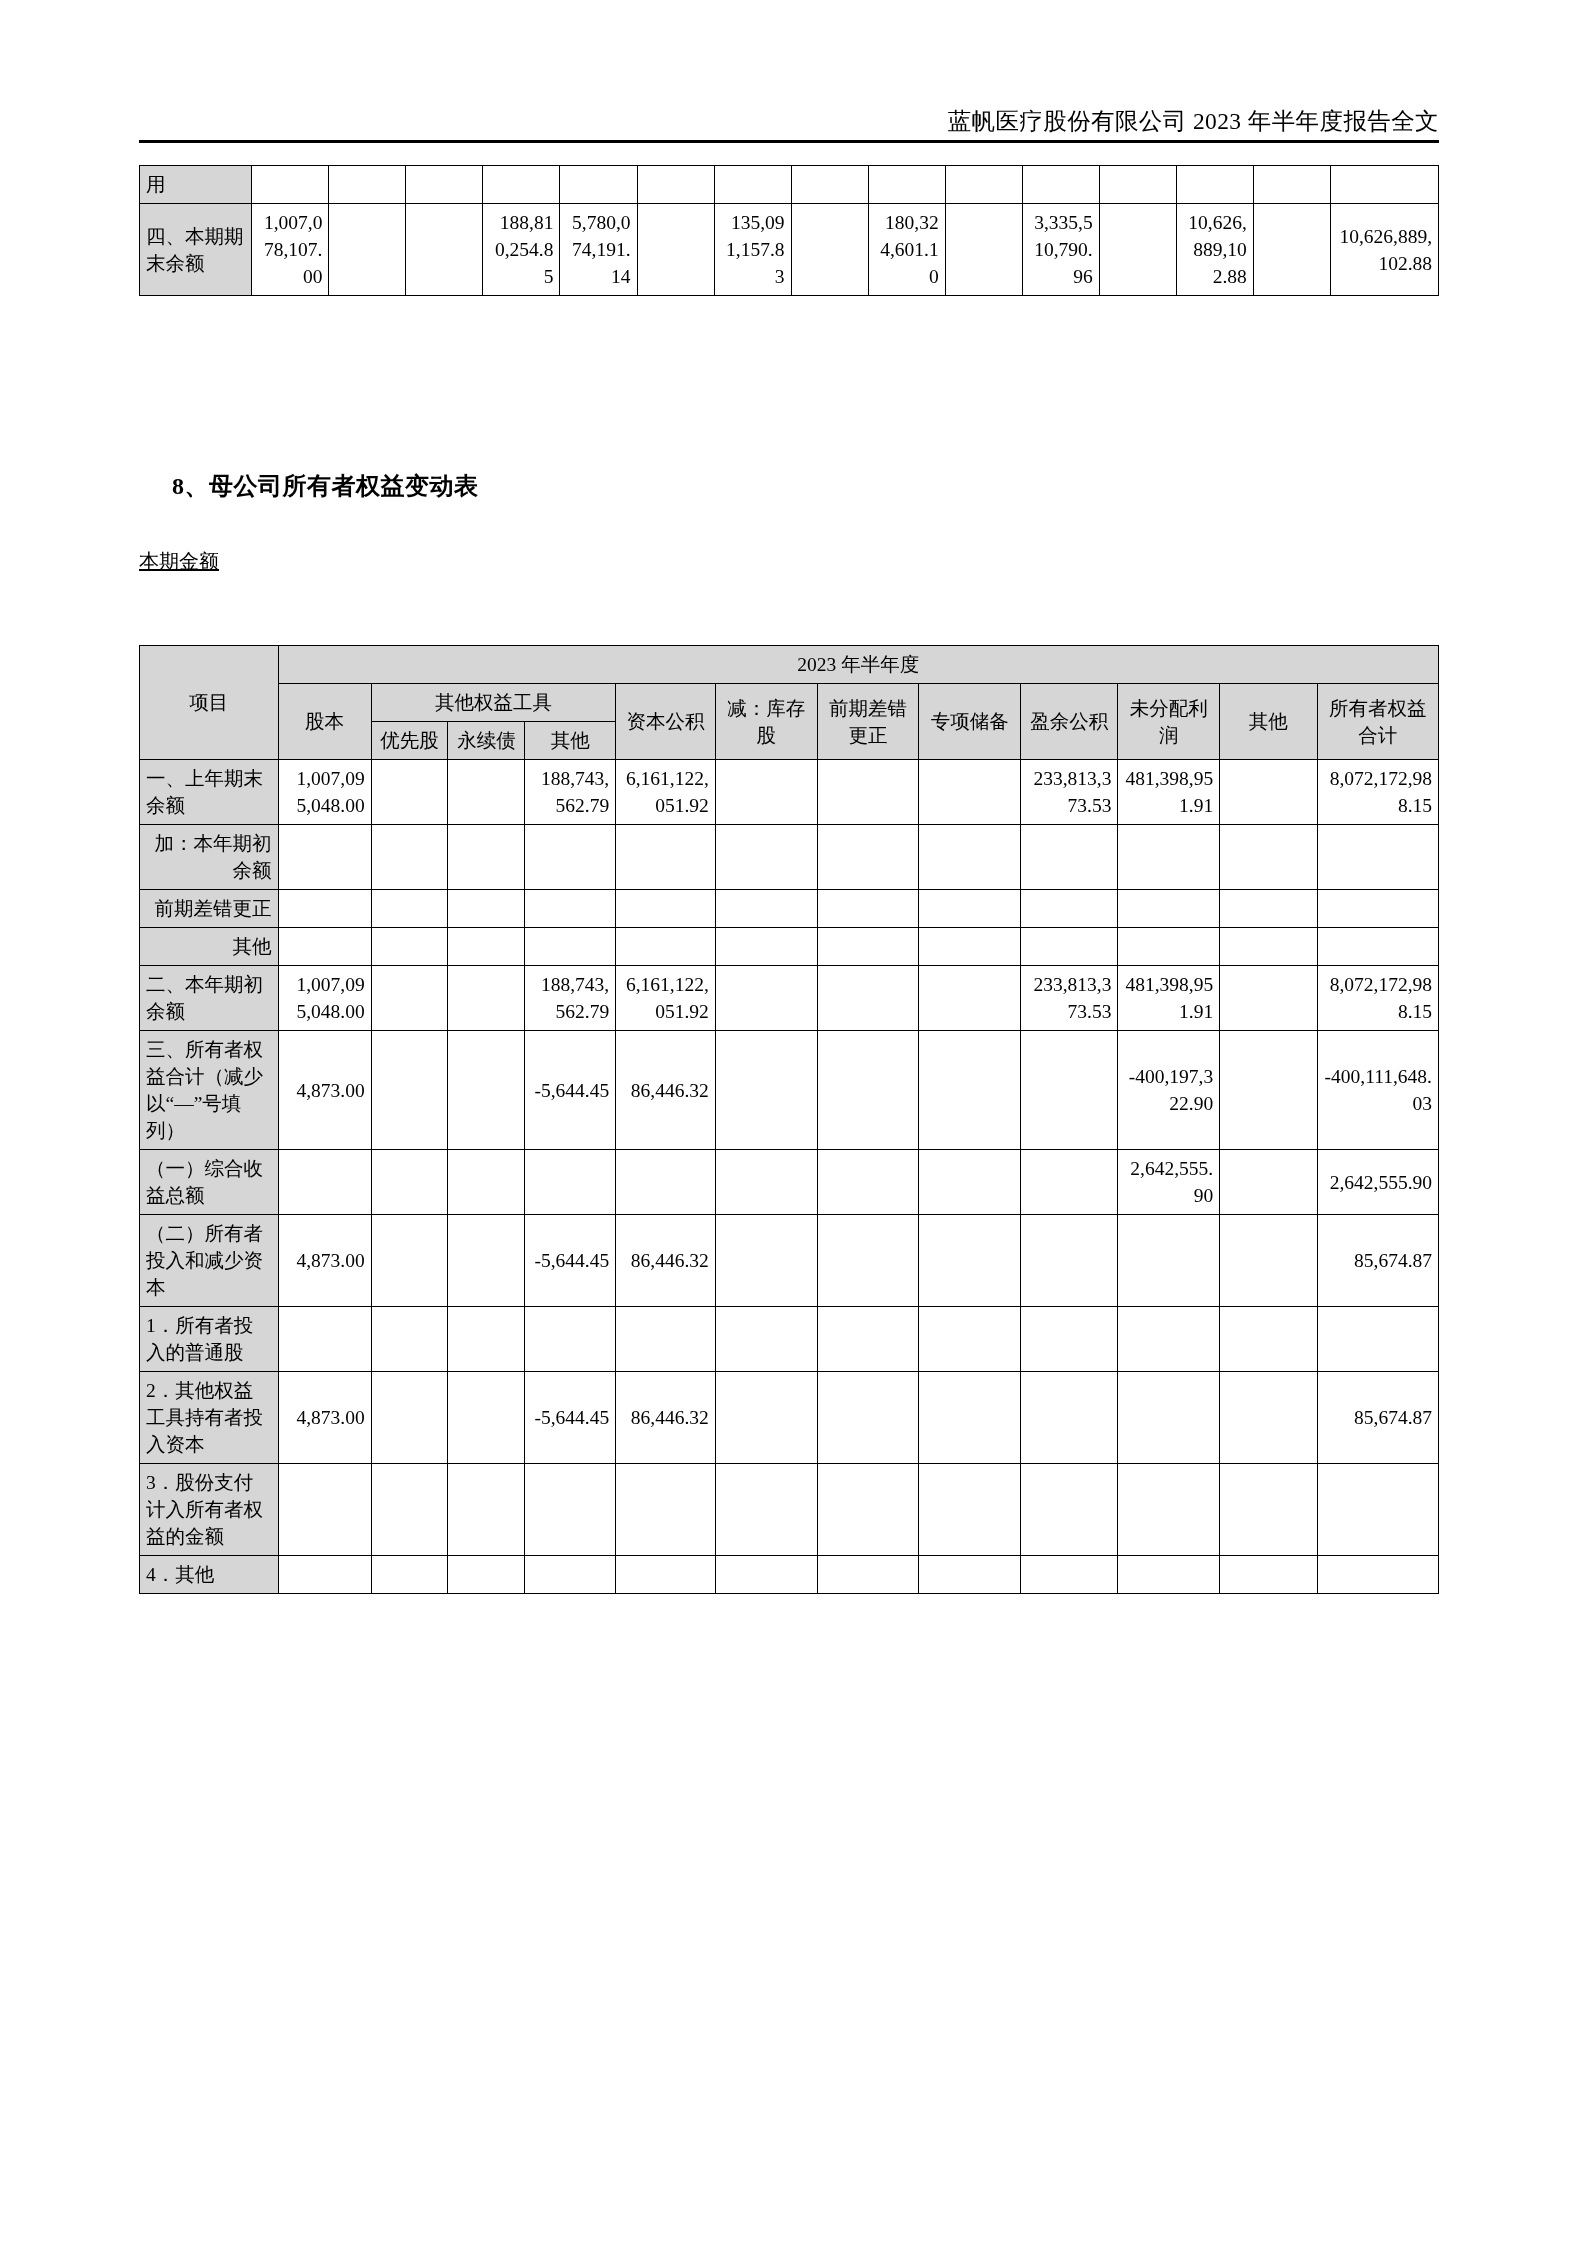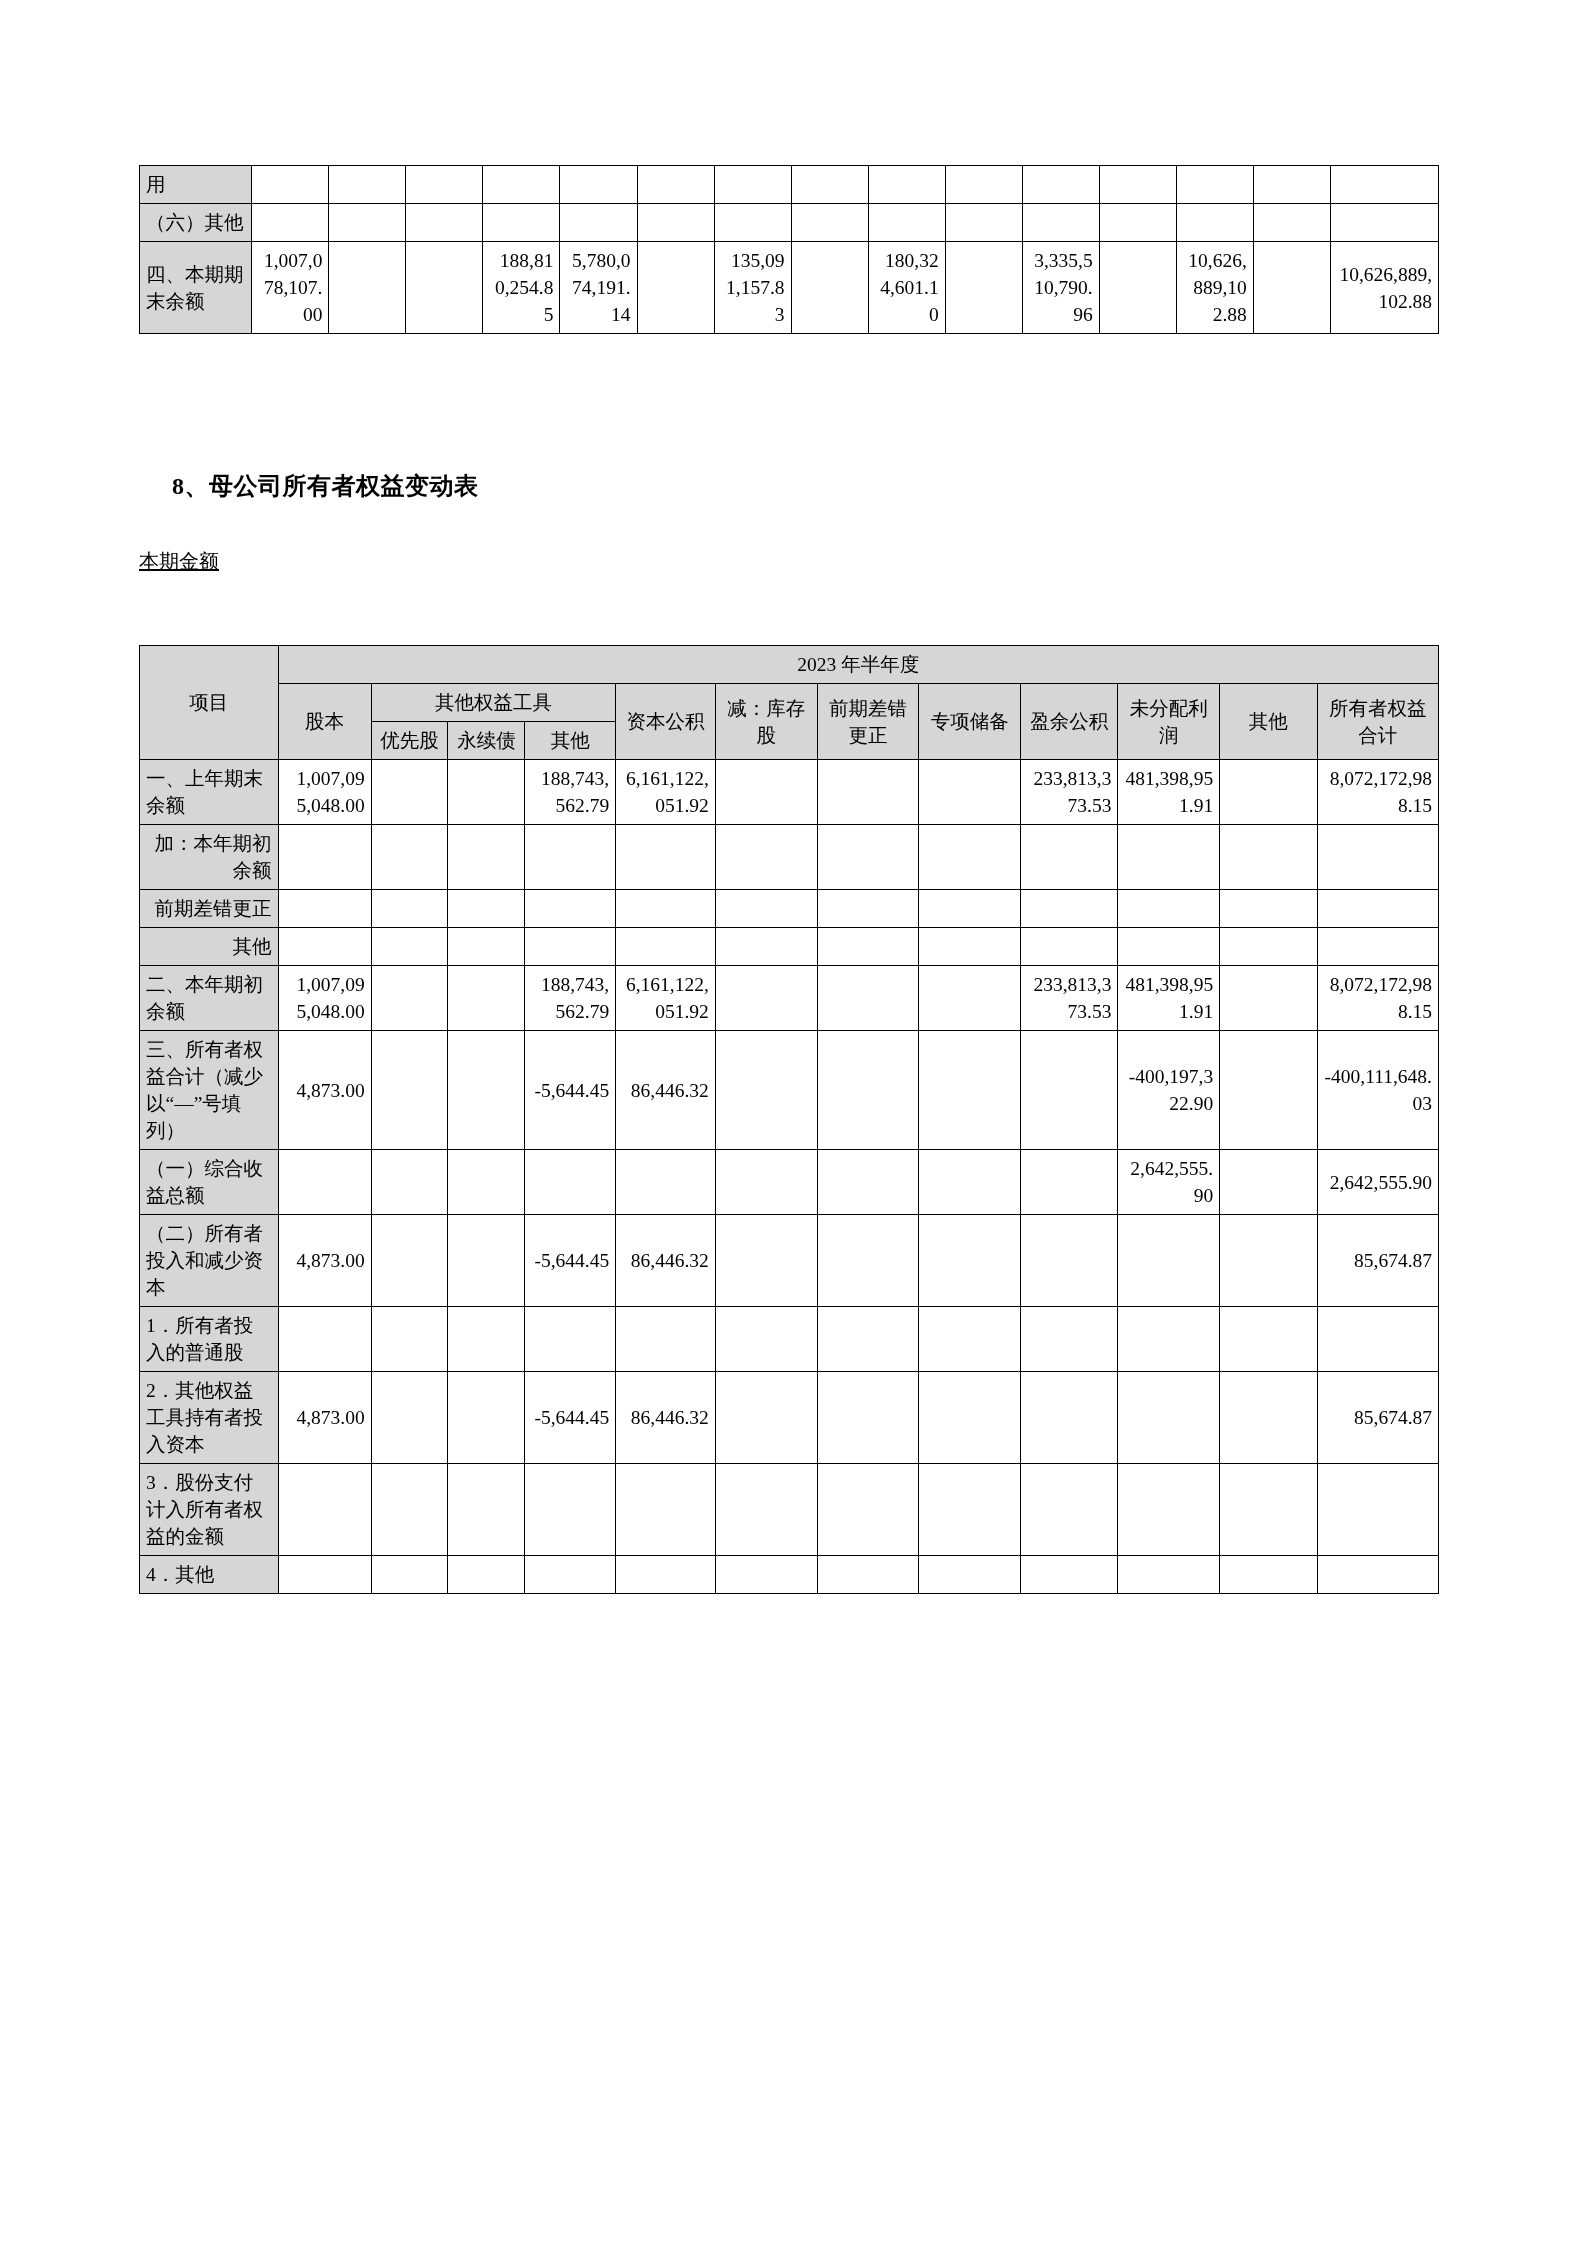--- a/index.html
+++ b/index.html
@@ -125,20 +125,24 @@
     width: 1300px;
     text-align: right;
     font-size: 21px;
   }
 </style>
 </head>
 <body>
 
 <div class="page">
 
+  <div class="header-area">
+    <div class="header-text">蓝帆医疗股份有限公司 2023 年半年度报告全文</div>
+    <div class="header-rule"></div>
+  </div>
 
   <div class="table-top">
     <table class="fin">
       <colgroup>
         <col style="width:105px">
         <col style="width:72px">
           <col style="width:72px">
           <col style="width:72px">
         <col style="width:72px">
           <col style="width:72px">
@@ -149,38 +153,20 @@
         <col style="width:72px">
           <col style="width:72px">
           <col style="width:72px">
         <col style="width:72px">
           <col style="width:72px">
           <col style="width:101px">
       </colgroup>
       <tbody>
           <tr>
             <td class="rowlabel">用</td>
-            <td class="blank"></td>
-            <td class="blank"></td>
-            <td class="blank"></td>
-            <td class="blank"></td>
-            <td class="blank"></td>
-            <td class="blank"></td>
-            <td class="blank"></td>
-            <td class="blank"></td>
-            <td class="blank"></td>
-            <td class="blank"></td>
-            <td class="blank"></td>
-            <td class="blank"></td>
-            <td class="blank"></td>
-            <td class="blank"></td>
-            <td class="blank"></td>
-          </tr>
-          <tr>
-            <td class="rowlabel">（六）其他</td>
             <td class="blank"></td>
             <td class="blank"></td>
             <td class="blank"></td>
             <td class="blank"></td>
             <td class="blank"></td>
             <td class="blank"></td>
             <td class="blank"></td>
             <td class="blank"></td>
             <td class="blank"></td>
             <td class="blank"></td>

